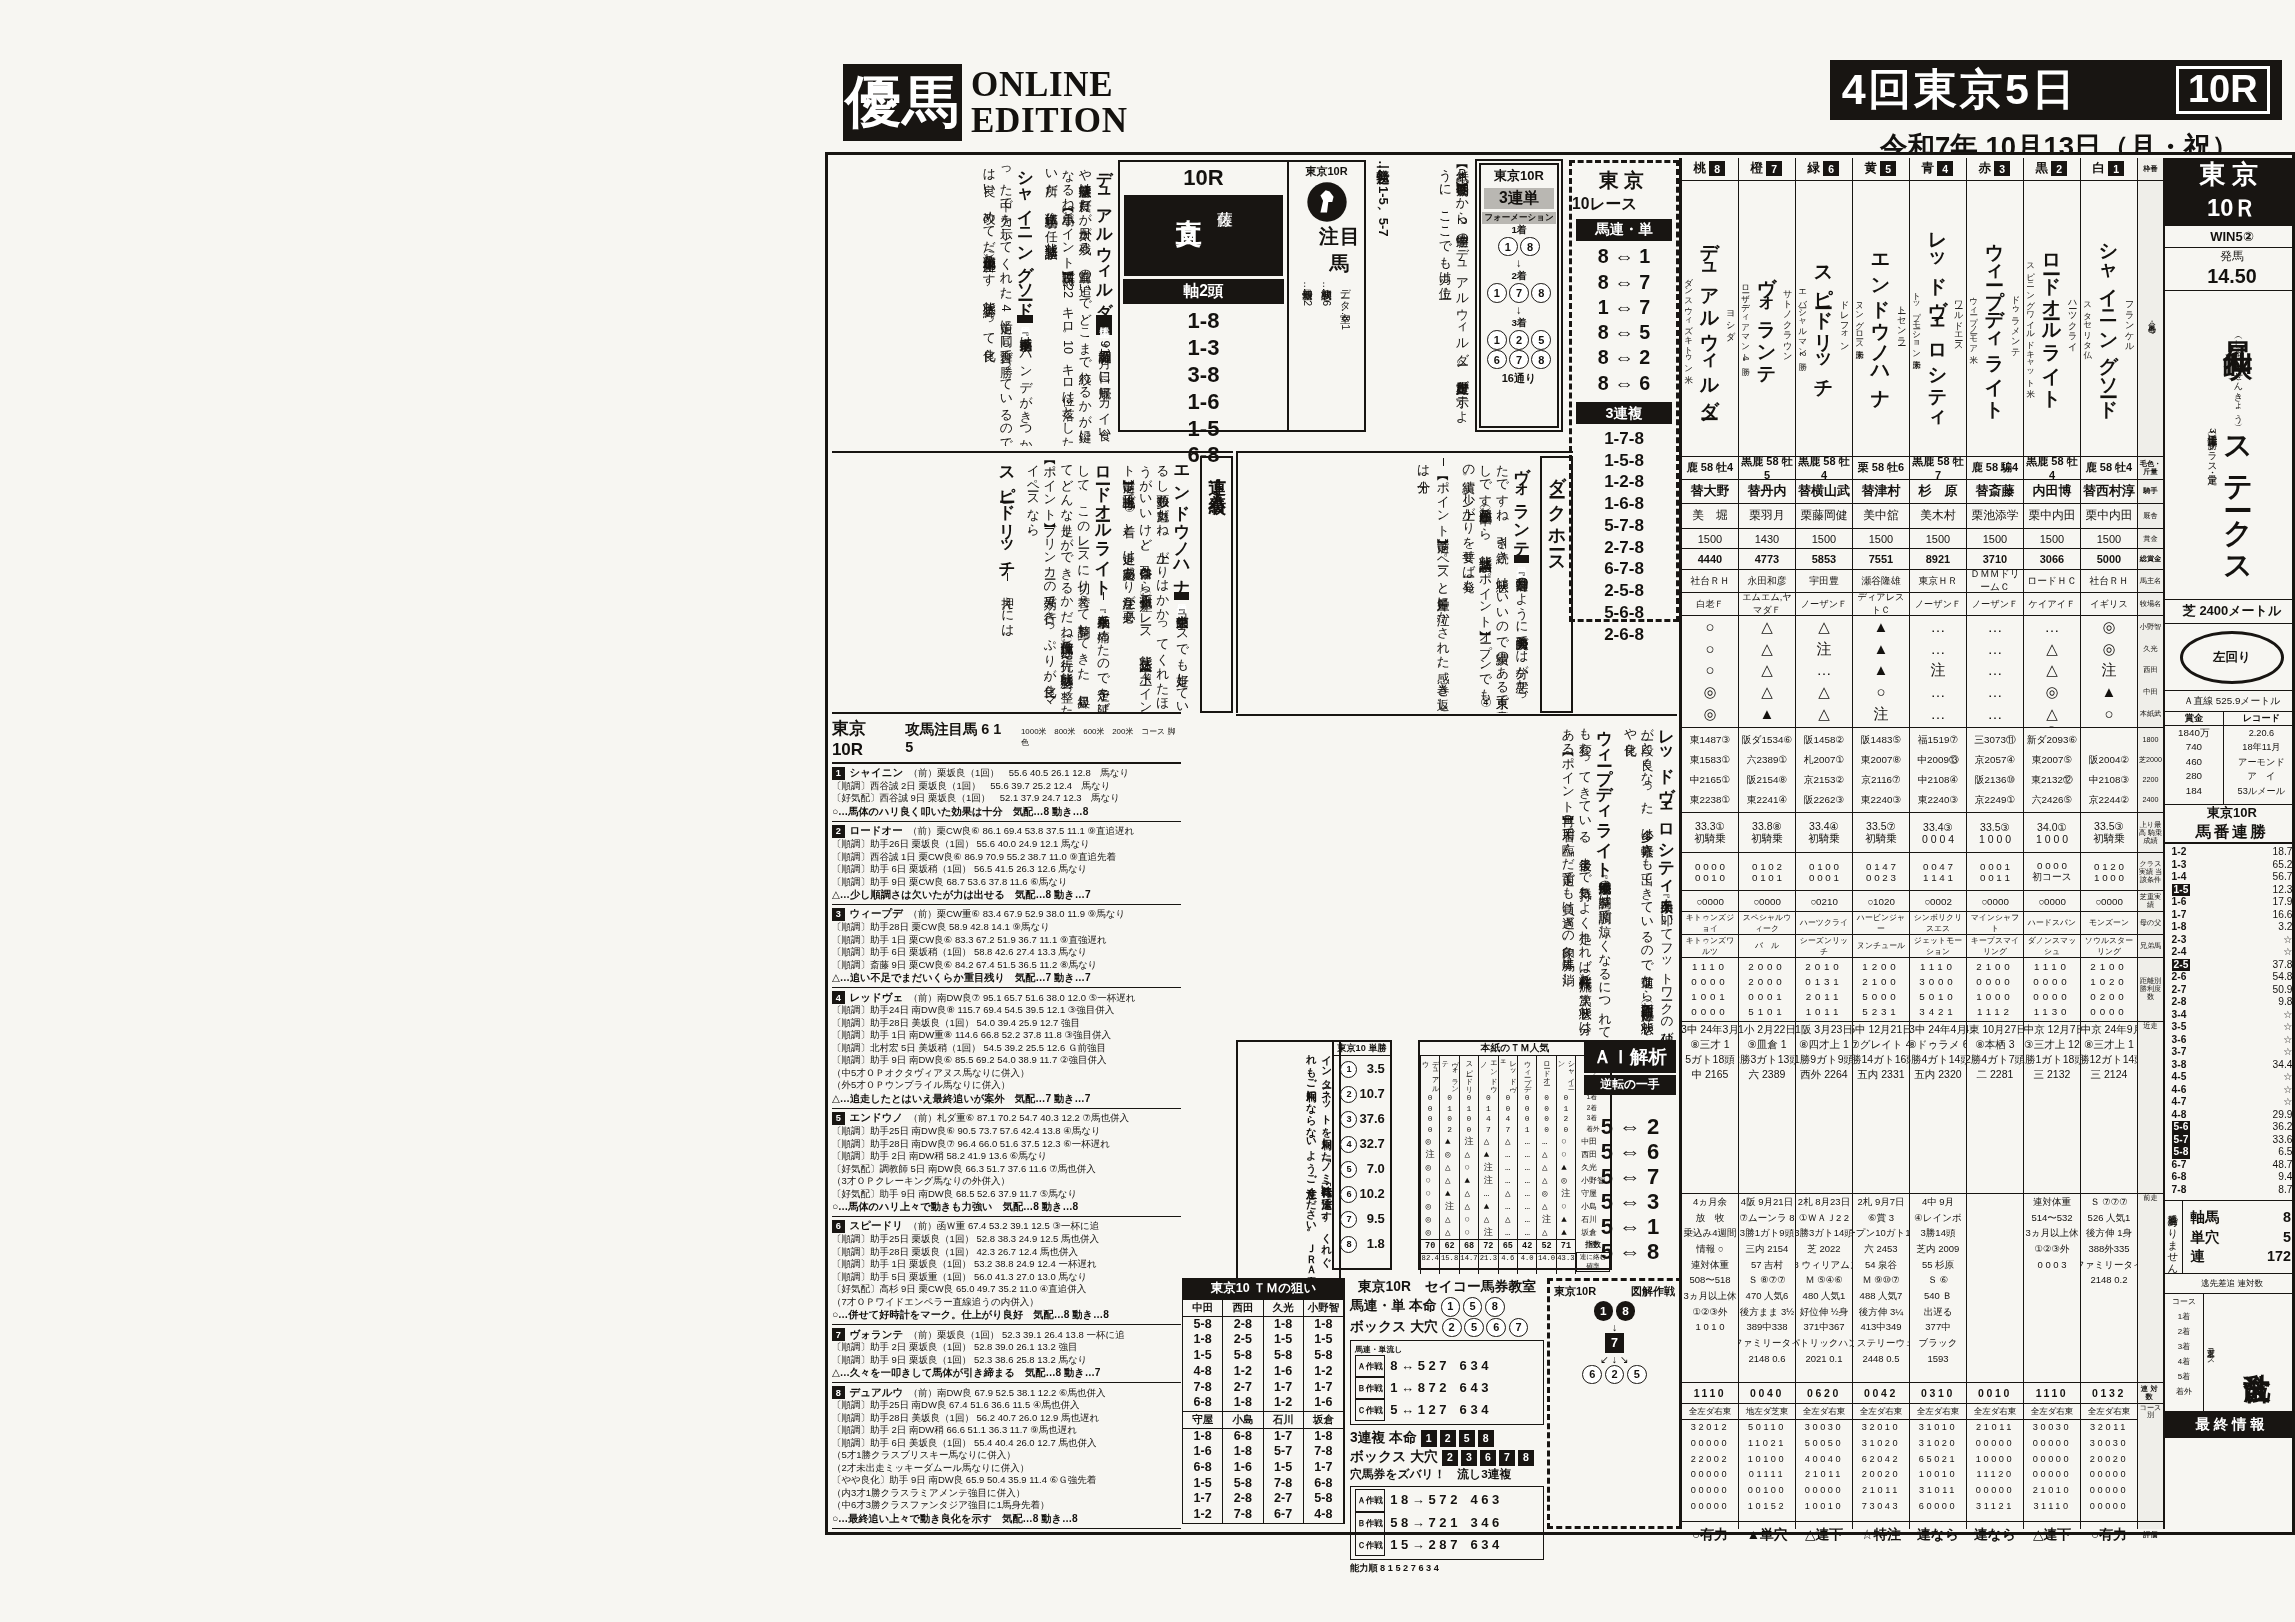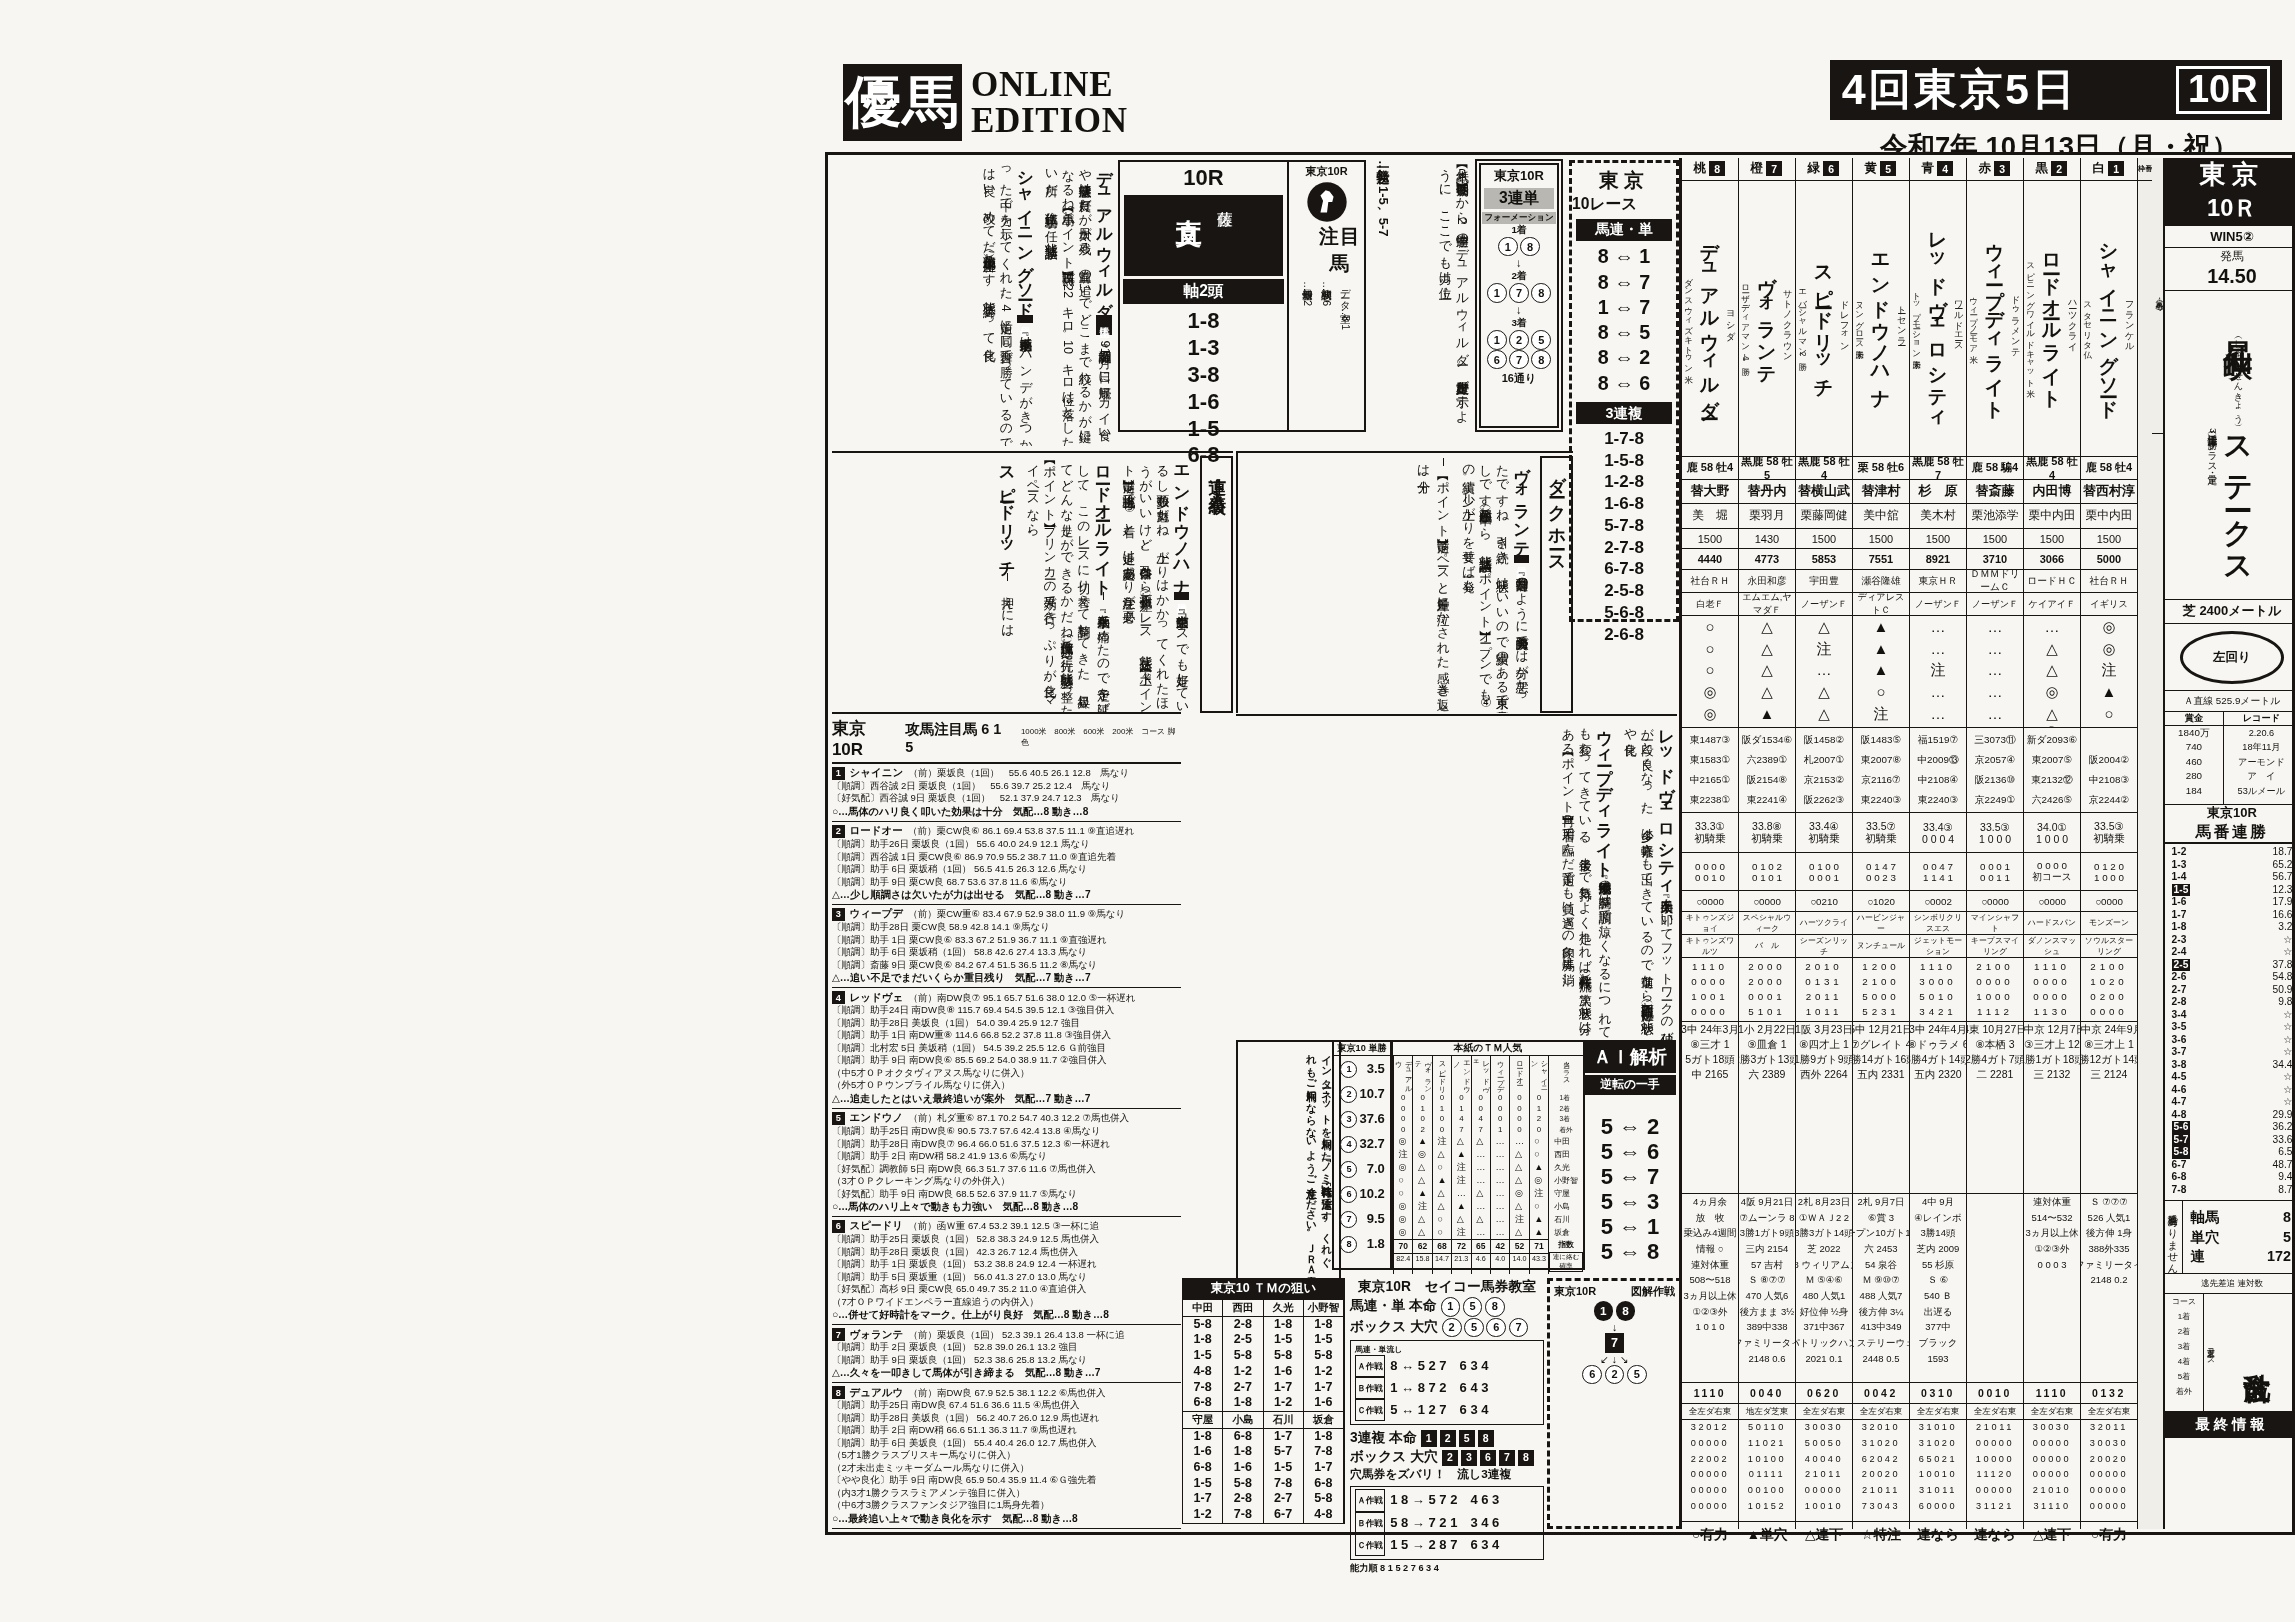--- a/index.html
+++ b/index.html
@@ -41,21 +41,21 @@
   .dbl{border:2px solid #181512;outline:2px solid #181512;outline-offset:2px;}
   .gray{background:#b9b7b2;font-weight:bold;text-align:center;}
   
   .trow{font-size:9.5px;line-height:12.5px;white-space:nowrap;overflow:hidden;}
   .tsum{font-size:10.2px;font-weight:bold;line-height:13.8px;border-bottom:1.3px solid #181512;padding-bottom:2px;margin-bottom:2.6px;white-space:nowrap;overflow:hidden;}
   .tnum{display:inline-flex;width:13px;height:13px;background:#181512;color:#fff;align-items:center;justify-content:center;font-size:9.2px;font-weight:bold;margin-right:2px;}
   .tname{font-weight:bold;font-size:10.5px;margin-right:2.6px;}
   
   .grid{display:flex;}
   .hc{width:56px;border-left:1.3px solid #181512;display:flex;flex-direction:column;flex:none;}
-  .lc{width:25px;border-left:1.3px solid #181512;display:flex;flex-direction:row;flex:none;background:#efeee9;}
+  .lc{width:25px;border-left:1.3px solid #181512;display:flex;flex-direction:column;flex:none;background:#efeee9;}
   .ic{width:134px;border-left:2px solid #181512;display:flex;flex-direction:column;flex:none;}
   .cell{border-bottom:1.3px solid #181512;overflow:hidden;flex:none;display:flex;align-items:center;justify-content:center;text-align:center;}
   .c-hd{height:22px;font-size:12.5px;font-weight:bold;gap:2px;}
   .c-ped{height:275px;}
   .c-ct{height:22px;font-size:11px;font-weight:bold;}
   .c-j{height:23.6px;font-size:13px;font-weight:bold;}
   .c-st{height:23.6px;font-size:11.8px;}
   .c-pz{height:19.7px;font-size:11px;}
   .c-tt{height:19.7px;font-size:11px;font-weight:bold;}
   .c-ow{height:22px;font-size:9.8px;}
@@ -445,21 +445,21 @@
           <span class="ci" style="width:15px;height:15px;font-size:9.2px;margin-top:4.6px;">7</span>
           <span>9.5</span>
         </div>
           <div class="tansho-r">
           <span class="ci" style="width:15px;height:15px;font-size:9.2px;margin-top:4.6px;">8</span>
           <span>1.8</span>
         </div>
         </div>
     </div>
 
-    <div class="abs" style="left:563px;top:885px;width:190px;height:226px;border:2px solid #181512;display:flex;flex-direction:column;">
+    <div class="abs" style="left:590px;top:885px;width:190px;height:226px;border:2px solid #181512;display:flex;flex-direction:column;font-family:Liberation Mono, monospace;">
       <div style="font-size:9.8px;font-weight:bold;text-align:center;border-bottom:1.3px solid #181512;">本紙のＴＭ人気</div>
       <div style="display:flex;flex:1;">
         <div style="display:flex;">
 
         <div class="tmh">
             <div class="tmname">デュアルウ</div>
             <div>
                 <div class="tmc">0</div>
                 <div class="tmc">0</div>
                 <div class="tmc">0</div>

